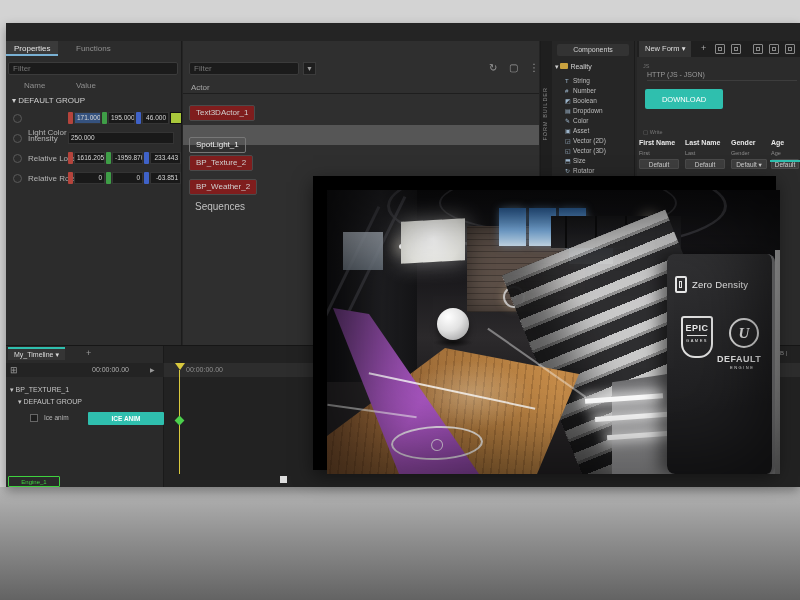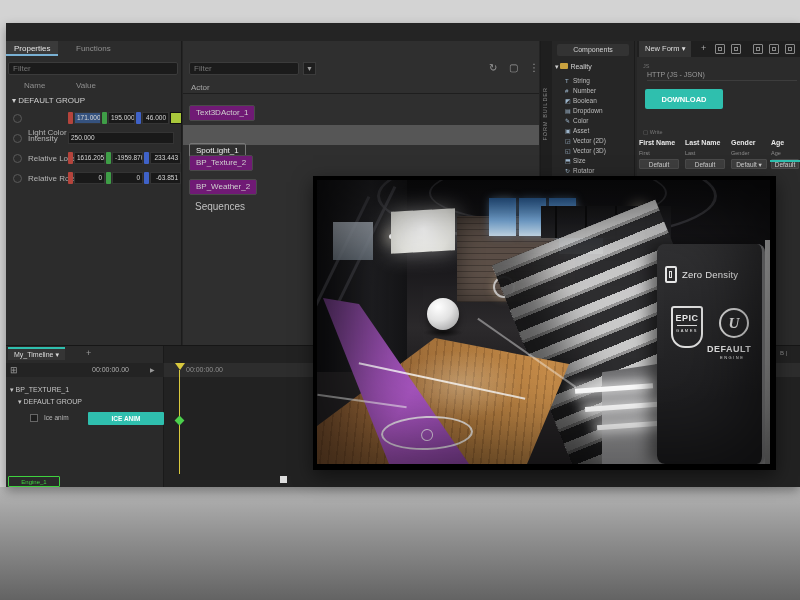--- a/index.html
+++ b/index.html
@@ -46,21 +46,21 @@
   #color-swatch { width:12px; height:12px; border:1px solid #111; }
 
   
   #mid { left:177px; top:18px; width:356px; height:304px; background:#2f2f2f; }
   #mid-filter { left:6px; top:21px; width:110px; height:13px; }
   .mini-iconbox { width:13px; height:13px; background:#1e1e1e; border:1px solid #3b3b3b;
     color:#9a9a9a; font-size:7px; text-align:center; line-height:12px; }
   .mid-tool { font-size:10px; color:#9a9a9a; line-height:14px; }
   #actor-head { font-size:8px; color:#a8a8a8; }
   #actor-divider { left:0; top:52px; width:356px; height:1px; background:#1e1e1e; }
-  .actor-chip { height:16px; background:#701a75; border:1px solid #4a4a4a; border-radius:2px;
+  .actor-chip { height:16px; background:#7f1d1d; border:1px solid #4a4a4a; border-radius:2px;
     color:#d0d0d0; font-size:8px; line-height:14px; padding:0 6px; display:inline-block; }
   #actor-selected { left:0; width:356px; height:20px; background:#565656; }
   #actor-selected .actor-chip { background:transparent; border-color:#777; color:#f0f0f0; }
   .actor-plain { font-size:10px; color:#c0c0c0; }
 
   
   #formpanel { left:534px; top:18px; width:260px; height:304px; background:#262626;
     border-left:1px solid #1b1b1b; overflow:hidden; }
   #fb-strip { left:0; top:0; width:11px; height:304px; background:#1f1f1f; }
   #fb-strip span { position:absolute; left:1px; top:46px; writing-mode:vertical-rl;
@@ -78,21 +78,21 @@
   #form-tabbar { left:0; top:0; width:164px; height:16px; background:#1f1f1f; }
   #form-tab { left:2px; top:0; height:16px; background:#343434; color:#dedede;
     font-size:7.5px; line-height:16px; padding:0 6px; }
   .tb-ico { top:3px; width:10px; height:10px; border:1px solid #8a8a8a; border-radius:1px; }
   .tb-ico i { position:absolute; left:2px; top:2px; width:4px; height:4px;
     border:1px solid #8a8a8a; }
   #js-label { font-size:5.5px; color:#707070; }
   #endpoint { font-size:7px; color:#9a9a9a; border-bottom:1px solid #3d3d3d;
     padding-bottom:2px; width:150px; }
   #download-btn { left:8px; top:48px; width:78px; height:20px; background:#2fbfae;
-    border:none; border-radius:2px; color:#fff; font-size:7.5px; font-weight:bold;
+    border:none; border-radius:2px; color:#fff; font-size:7.5px; font-weight:normal;
     font-family:"Liberation Sans",sans-serif; }
   #write-label { font-size:5.5px; color:#777; }
   .fcol-h { font-size:7px; font-weight:bold; color:#e8e8e8; white-space:nowrap; }
   .fcol-sub { font-size:5.5px; color:#8a8a8a; white-space:nowrap; }
   .fcol-val { height:10px; background:#3d3d3d; border:1px solid #4a4a4a; border-radius:1px;
     color:#cccccc; font-size:6.5px; line-height:9px; text-align:center; }
 
   
   #timeline { left:0; top:322px; width:794px; height:142px; background:#262626;
     border-top:1px solid #161616; }
@@ -123,21 +123,21 @@
   #key-diamond { left:12px; top:71px; width:7px; height:7px; background:#4cd04c;
     transform:rotate(45deg); }
   #hscroll-thumb { left:116px; top:130px; width:7px; height:7px; background:#dddddd; }
 
   
   #right-teal-line { left:764px; top:137px; width:30px; height:2px; background:#2fbfae; }
   #right-frag { left:774px; top:327px; font-size:6px; color:#8a8a8a; }
 
   
   #preview { left:313px; top:176px; width:463px; height:294px; background:#000;
-    padding:4px; box-shadow:0 6px 18px rgba(0,0,0,.5); z-index:50; }
+    padding:14px; box-shadow:0 6px 18px rgba(0,0,0,.5); z-index:50; }
   #scene { position:relative; width:453px; height:284px; overflow:hidden;
     background:linear-gradient(180deg,#0c0c0e 0%,#1a191c 30%,#2c2a2c 52%,#242224 62%); }
   .ring1 { left:60px; top:-30px; width:340px; height:92px; border:3px solid #3a3a3e;
     border-radius:50%; opacity:.85; }
   .ring2 { left:112px; top:-18px; width:238px; height:62px; border:2px solid #323236;
     border-radius:50%; opacity:.8; }
   .spot { width:5px; height:5px; border-radius:50%; background:#fff;
     box-shadow:0 0 14px 4px rgba(255,244,214,.55); }
   .left-struct { left:0; top:0; width:90px; height:192px;
     background:linear-gradient(90deg,#0f0f11,#1f1f22 60%,#141416); }
@@ -278,21 +278,21 @@
       <div class="abs mid-tool" style="left:306px;top:20px">↻</div>
       <div class="abs mid-tool" style="left:326px;top:20px">▢</div>
       <div class="abs mid-tool" style="left:346px;top:20px">⋮</div>
       <div class="abs" id="actor-head" style="left:8px;top:42px">Actor</div>
       <div class="abs" id="actor-divider"></div>
 
       <div class="abs" style="left:6px;top:60px">
         <span class="actor-chip">Text3DActor_1</span>
       </div>
       <div class="abs" id="actor-selected" style="top:84px">
-        <span class="actor-chip" style="margin:18px 0 0 6px">SpotLight_1</span>
+        <span class="actor-chip" style="margin:12px 0 0 6px">SpotLight_1</span>
       </div>
       <div class="abs" style="left:6px;top:110px">
         <span class="actor-chip">BP_Texture_2</span>
       </div>
       <div class="abs" style="left:6px;top:134px">
         <span class="actor-chip">BP_Weather_2</span>
       </div>
       <div class="abs actor-plain" style="left:12px;top:160px">Sequences</div>
     </div>
 

